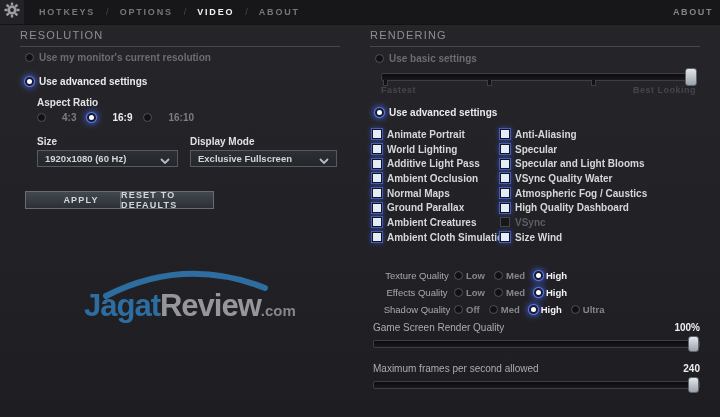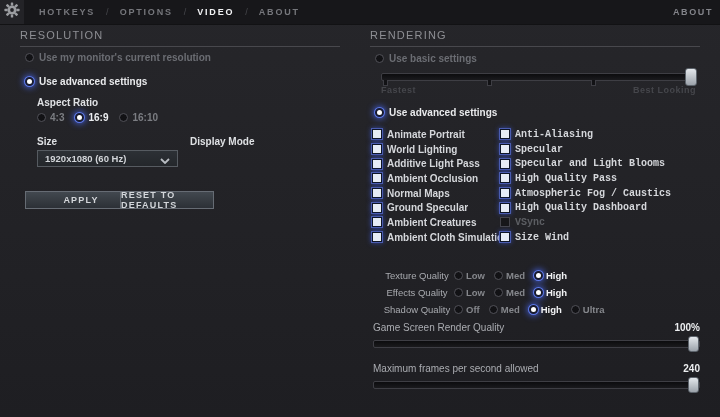--- a/index.html
+++ b/index.html
@@ -17,21 +17,21 @@
   .nav-sep{font-size:9px;color:#46474c;padding:0 5px;}
   .about{margin-left:auto;font-size:9px;font-weight:bold;letter-spacing:1.6px;color:#818artc;color:#83848a;padding-right:7px;cursor:pointer;}
 
   
   .sec{position:absolute;top:29px;}
   .sec-left{left:20px;width:320px;height:385px;}
   .sec-right{left:370px;width:330px;height:385px;}
   .sec-title{font-size:11px;letter-spacing:1.2px;color:#8e8f94;padding-bottom:5px;border-bottom:1px solid #48484d;}
 
   
-  .opt{display:inline-flex;align-items:center;gap:4px;cursor:pointer;}
+  .opt{display:inline-flex;align-items:center;gap:16px;cursor:pointer;}
   .radio{width:9px;height:9px;border-radius:50%;background:#121215;border:1px solid #515158;box-sizing:border-box;flex:none;}
   .radio.sel{background:#ffffff;border:2px solid #181a2e;
     box-shadow:0 0 0 1px #5d79e8,0 0 6px 2px rgba(70,100,230,.85);}
   .rlabel{font-size:10px;font-weight:bold;color:#6b6d73;}
   .rlabel.sel{color:#e9eaec;}
   .cb{width:10px;height:10px;background:#e6ecf6;border:1px solid #0e1526;box-sizing:border-box;flex:none;
     box-shadow:0 0 0 1px #4a5cb0,0 0 5px 1px rgba(60,85,205,.7);}
   .cb.off{background:#17171a;border:1px solid #45454c;box-shadow:none;}
   .cblabel{font-size:10px;font-weight:bold;color:#d5d7db;white-space:nowrap;}
   .cblabel.dim{color:#5c5e63;}
@@ -149,20 +149,28 @@
     <div class="sublabel" style="left:170px;top:107px;">Display Mode</div>
 
     <div class="dd" style="left:17px;top:121px;width:141px;">
       <span class="dd-text">1920x1080 (60 Hz)</span>
       <span>
         <svg width="10" height="6" viewBox="0 0 10 6">
             <polyline points="1,1 5,5 9,1" fill="none" stroke="#b9bdc3" stroke-width="1.8"></polyline>
           </svg>
       </span>
     </div>
+    <div class="dd" style="left:170px;top:121px;width:147px;">
+      <span class="dd-text">Exclusive Fullscreen</span>
+      <span>
+        <svg width="10" height="6" viewBox="0 0 10 6">
+            <polyline points="1,1 5,5 9,1" fill="none" stroke="#b9bdc3" stroke-width="1.8"></polyline>
+          </svg>
+      </span>
+    </div>
 
     <div class="btn" style="left:5px;top:162px;width:112px;">APPLY</div>
     <div class="btn" style="left:100px;top:162px;width:94px;">RESET TO DEFAULTS</div>
   </div>
 
   <div class="sec sec-right">
     <div class="sec-title">RENDERING</div>
 
     <div class="row-abs" style="left:5px;top:24px;">
       <span class="radio"></span>
@@ -200,47 +208,47 @@
         <div class="cb-row">
           <span class="cb"></span>
           <span class="cblabel">Ambient Occlusion</span>
         </div>
         <div class="cb-row">
           <span class="cb"></span>
           <span class="cblabel">Normal Maps</span>
         </div>
         <div class="cb-row">
           <span class="cb"></span>
-          <span class="cblabel">Ground Specular</span>
+          <span class="cblabel">Ground Parallax</span>
         </div>
         <div class="cb-row">
           <span class="cb"></span>
           <span class="cblabel">Ambient Creatures</span>
         </div>
         <div class="cb-row">
           <span class="cb"></span>
           <span class="cblabel">Ambient Cloth Simulation</span>
         </div>
       </div>
-    <div class="cb-col" style="left:130px;top:98px;font-family:Liberation Mono, monospace;" id="cb-col-right">
+    <div class="cb-col" style="left:130px;top:98px;" id="cb-col-right">
         <div class="cb-row">
           <span class="cb"></span>
           <span class="cblabel">Anti-Aliasing</span>
         </div>
         <div class="cb-row">
           <span class="cb"></span>
           <span class="cblabel">Specular</span>
         </div>
         <div class="cb-row">
           <span class="cb"></span>
           <span class="cblabel">Specular and Light Blooms</span>
         </div>
         <div class="cb-row">
           <span class="cb"></span>
-          <span class="cblabel">High Quality Pass</span>
+          <span class="cblabel">VSync Quality Water</span>
         </div>
         <div class="cb-row">
           <span class="cb"></span>
           <span class="cblabel">Atmospheric Fog / Caustics</span>
         </div>
         <div class="cb-row">
           <span class="cb"></span>
           <span class="cblabel">High Quality Dashboard</span>
         </div>
         <div class="cb-row">
@@ -315,14 +323,24 @@
 
     <div class="val-row" style="top:334px;">
       <span class="val-label">Maximum frames per second allowed</span>
       <span class="val-num">240</span>
     </div>
     <div class="track" style="left:3px;right:0;top:352px;">
       <span class="handle small" style="right:0;"></span>
     </div>
   </div>
 
+  <div class="wm">
+    <span class="wm-arc">
+      <svg width="170" height="40" viewBox="0 0 170 40">
+        <path d="M4,34 Q82,-6 163,26" fill="none" stroke="#2d6da0" stroke-width="6" stroke-linecap="round"></path>
+      </svg>
+    </span>
+    <div class="wm-text">
+      <span class="wm-j">Jagat</span><span class="wm-r">Review</span><span class="wm-c">.com</span>
+    </div>
+  </div>
 
 </div>
 
 </body></html>

